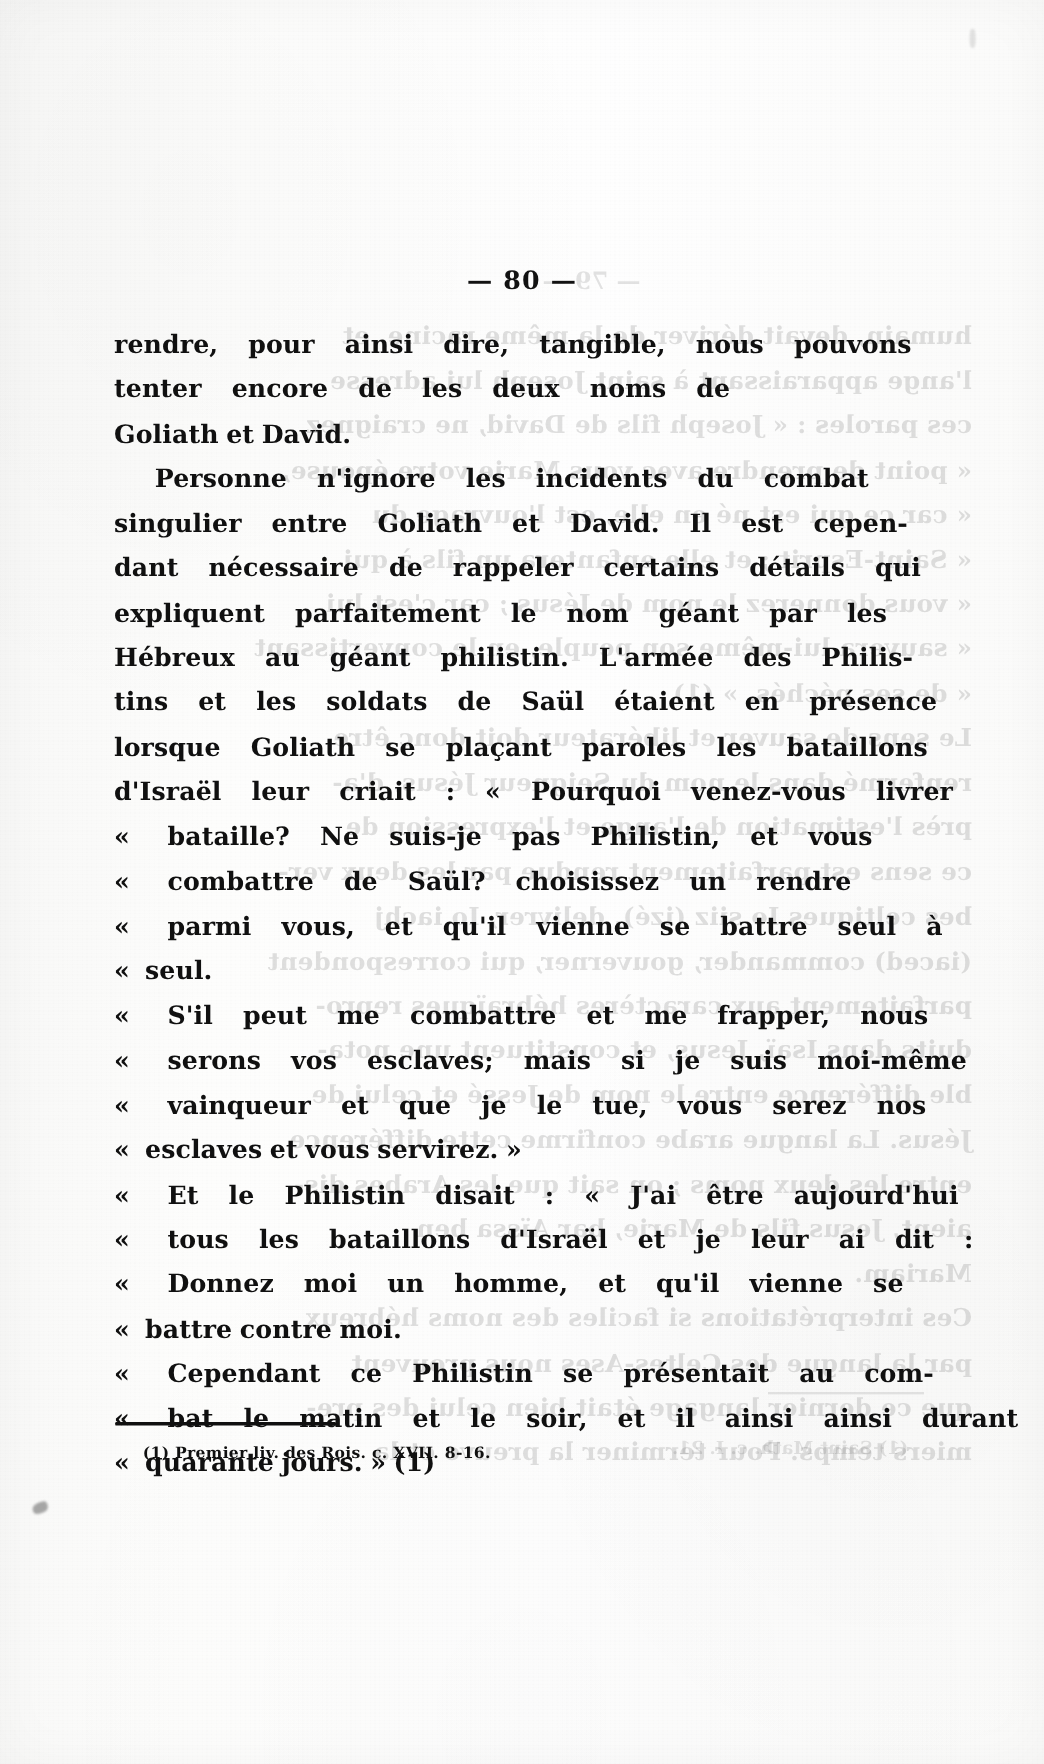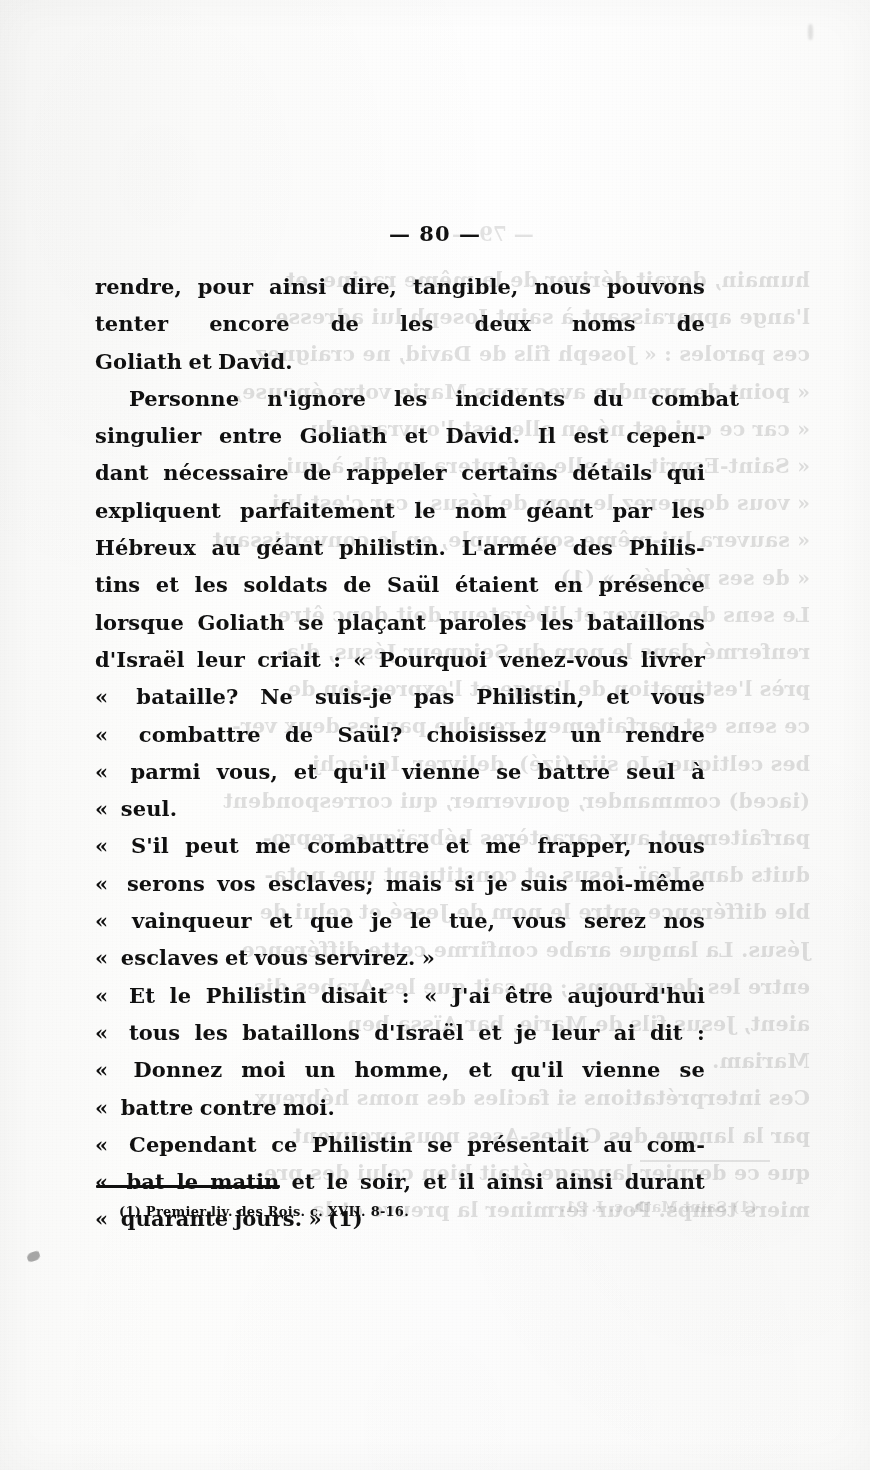--- a/index.html
+++ b/index.html
@@ -131,21 +131,21 @@
   
   .ln {
     display: flex;
     width: 100%;
     white-space: pre;
     height: 37.3px;
     align-items: baseline;
   }
   
   .ln.just {
-    justify-content: space-between;
+    gap: 25px;
   }
   
   .ln.flush {
     justify-content: flex-start;
   }
   .ln.flush .w + .w { margin-left: 0.30em; }
 
   .w { display: inline-block; }
 
   

